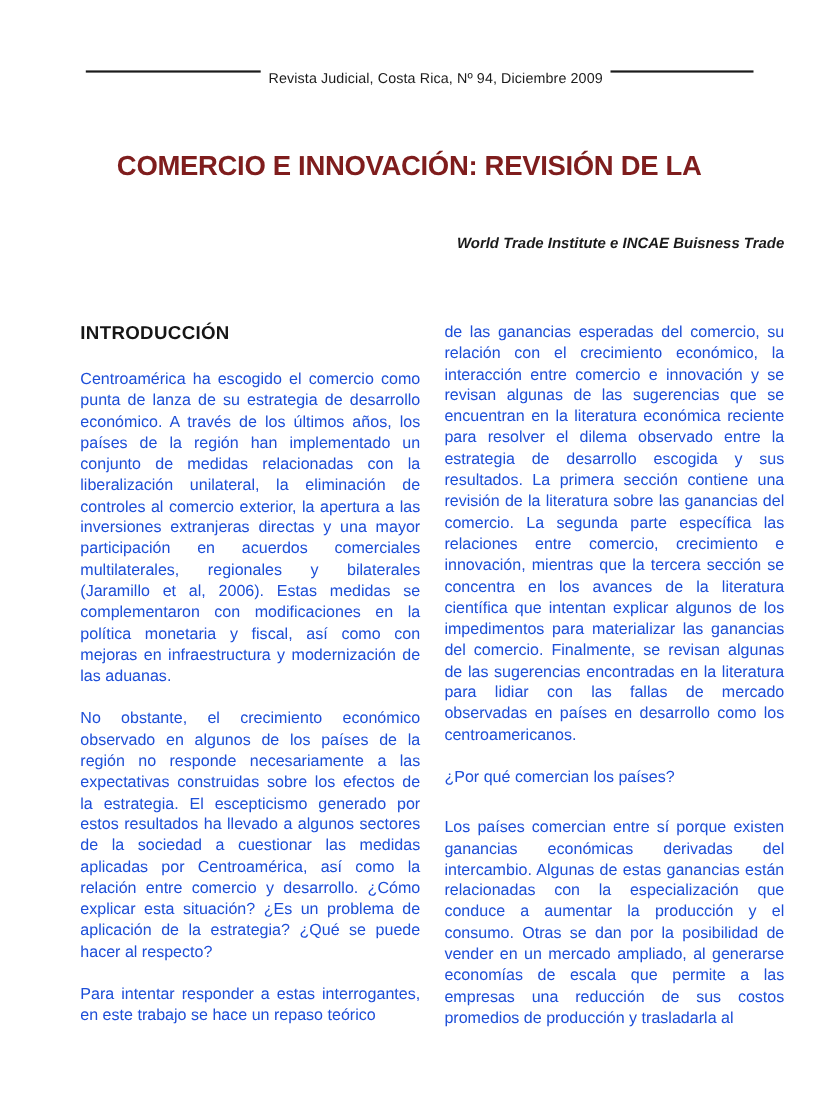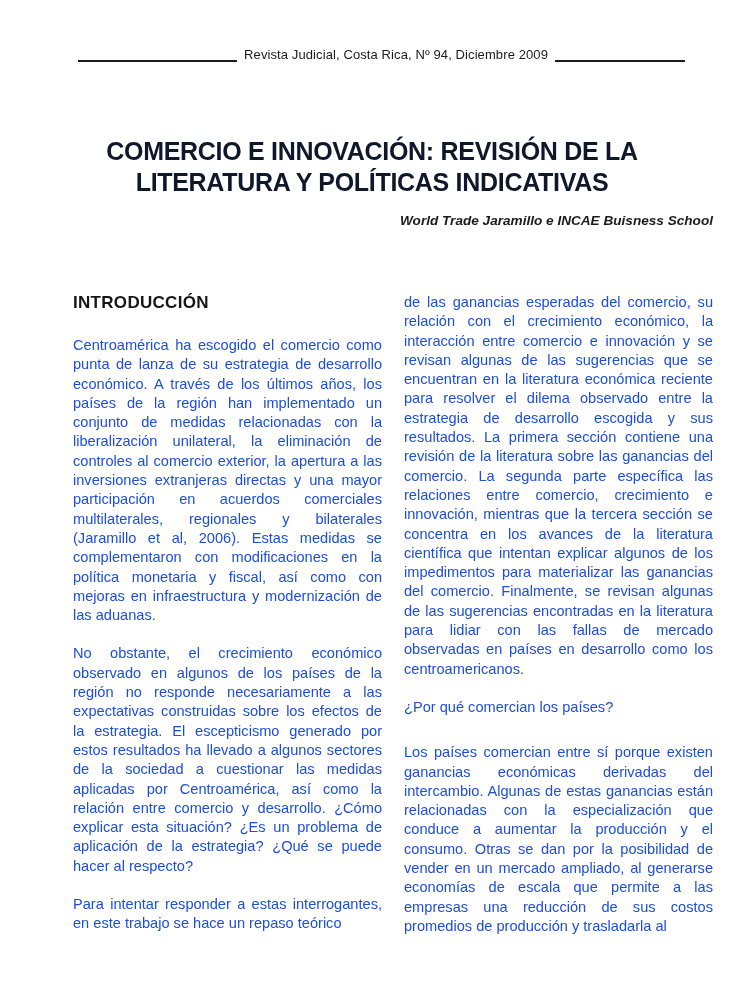--- a/index.html
+++ b/index.html
@@ -6,37 +6,37 @@
   body {
     width: 743px; height: 1000px;
     background: #ffffff;
     position: relative;
     font-family: "Liberation Sans", sans-serif;
     color: #1c1c1c;
     overflow: hidden;
   }
   .journal-header {
     position: absolute;
-    top: 47px; left: 73px; width: 640px;
-    display: flex; align-items: flex-end;
+    top: 63px; left: 73px; width: 640px;
+    display: flex; align-items: flex-start;
     font-size: 13px; color: #1b1b1b;
     white-space: nowrap;
   }
   .rule { flex: 1 1 auto; border-top: 2px solid #1b1b1b; margin-top: 1px; }
   .rule-left { max-width: 163px; margin-left: 5px; }
   .rule-right { max-width: 130px; margin-right: 28px; }
   .journal-header .hdr-text { padding: 0 7px; letter-spacing: 0.1px; }
   .article-title {
     position: absolute;
     top: 119px; left: 52px; width: 640px;
     text-align: center;
     font-weight: bold;
     font-size: 25px;
     line-height: 31px;
-    color: #0f172a;
+    color: #7f1d1d;
     letter-spacing: -0.3px;
   }
   .author-block {
     position: absolute;
     top: 213px; left: 73px; width: 640px;
     text-align: right;
     font-weight: bold;
     font-style: italic;
     font-size: 13.6px;
     line-height: 16.5px;
@@ -73,25 +73,24 @@
 <body>
 
 <div class="journal-header">
   <span class="rule rule-left"></span>
   <span class="hdr-text">Revista Judicial, Costa Rica, Nº 94, Diciembre 2009</span>
   <span class="rule rule-right"></span>
 </div>
 
 <h1 class="article-title">
   <div>COMERCIO E INNOVACIÓN: REVISIÓN DE LA</div>
-  <div>LITERATURA Y POLÍTICAS INDICATIVAS</div>
 </h1>
 
 <div class="author-block">
-  <div>World Trade Jaramillo e INCAE Buisness School</div>
+  <div>World Trade Institute e INCAE Buisness Trade</div>
 </div>
 
 <div class="columns">
   <div class="col">
     <h2 class="section-heading">INTRODUCCIÓN</h2>
     <p>Centroamérica ha escogido el comercio como punta de lanza de su estrategia de desarrollo económico. A través de los últimos años, los países de la región han implementado un conjunto de medidas relacionadas con la liberalización unilateral, la eliminación de controles al comercio exterior, la apertura a las inversiones extranjeras directas y una mayor participación en acuerdos comerciales multilaterales, regionales y bilaterales (Jaramillo et al, 2006). Estas medidas se complementaron con modificaciones en la política monetaria y fiscal, así como con mejoras en infraestructura y modernización de las aduanas.</p>
     <p>No obstante, el crecimiento económico observado en algunos de los países de la región no responde necesariamente a las expectativas construidas sobre los efectos de la estrategia. El escepticismo generado por estos resultados ha llevado a algunos sectores de la sociedad a cuestionar las medidas aplicadas por Centroamérica, así como la relación entre comercio y desarrollo. ¿Cómo explicar esta situación? ¿Es un problema de aplicación de la estrategia? ¿Qué se puede hacer al respecto?</p>
     <p>Para intentar responder a estas interrogantes, en este trabajo se hace un repaso teórico</p>
   </div>
   <div class="col">

